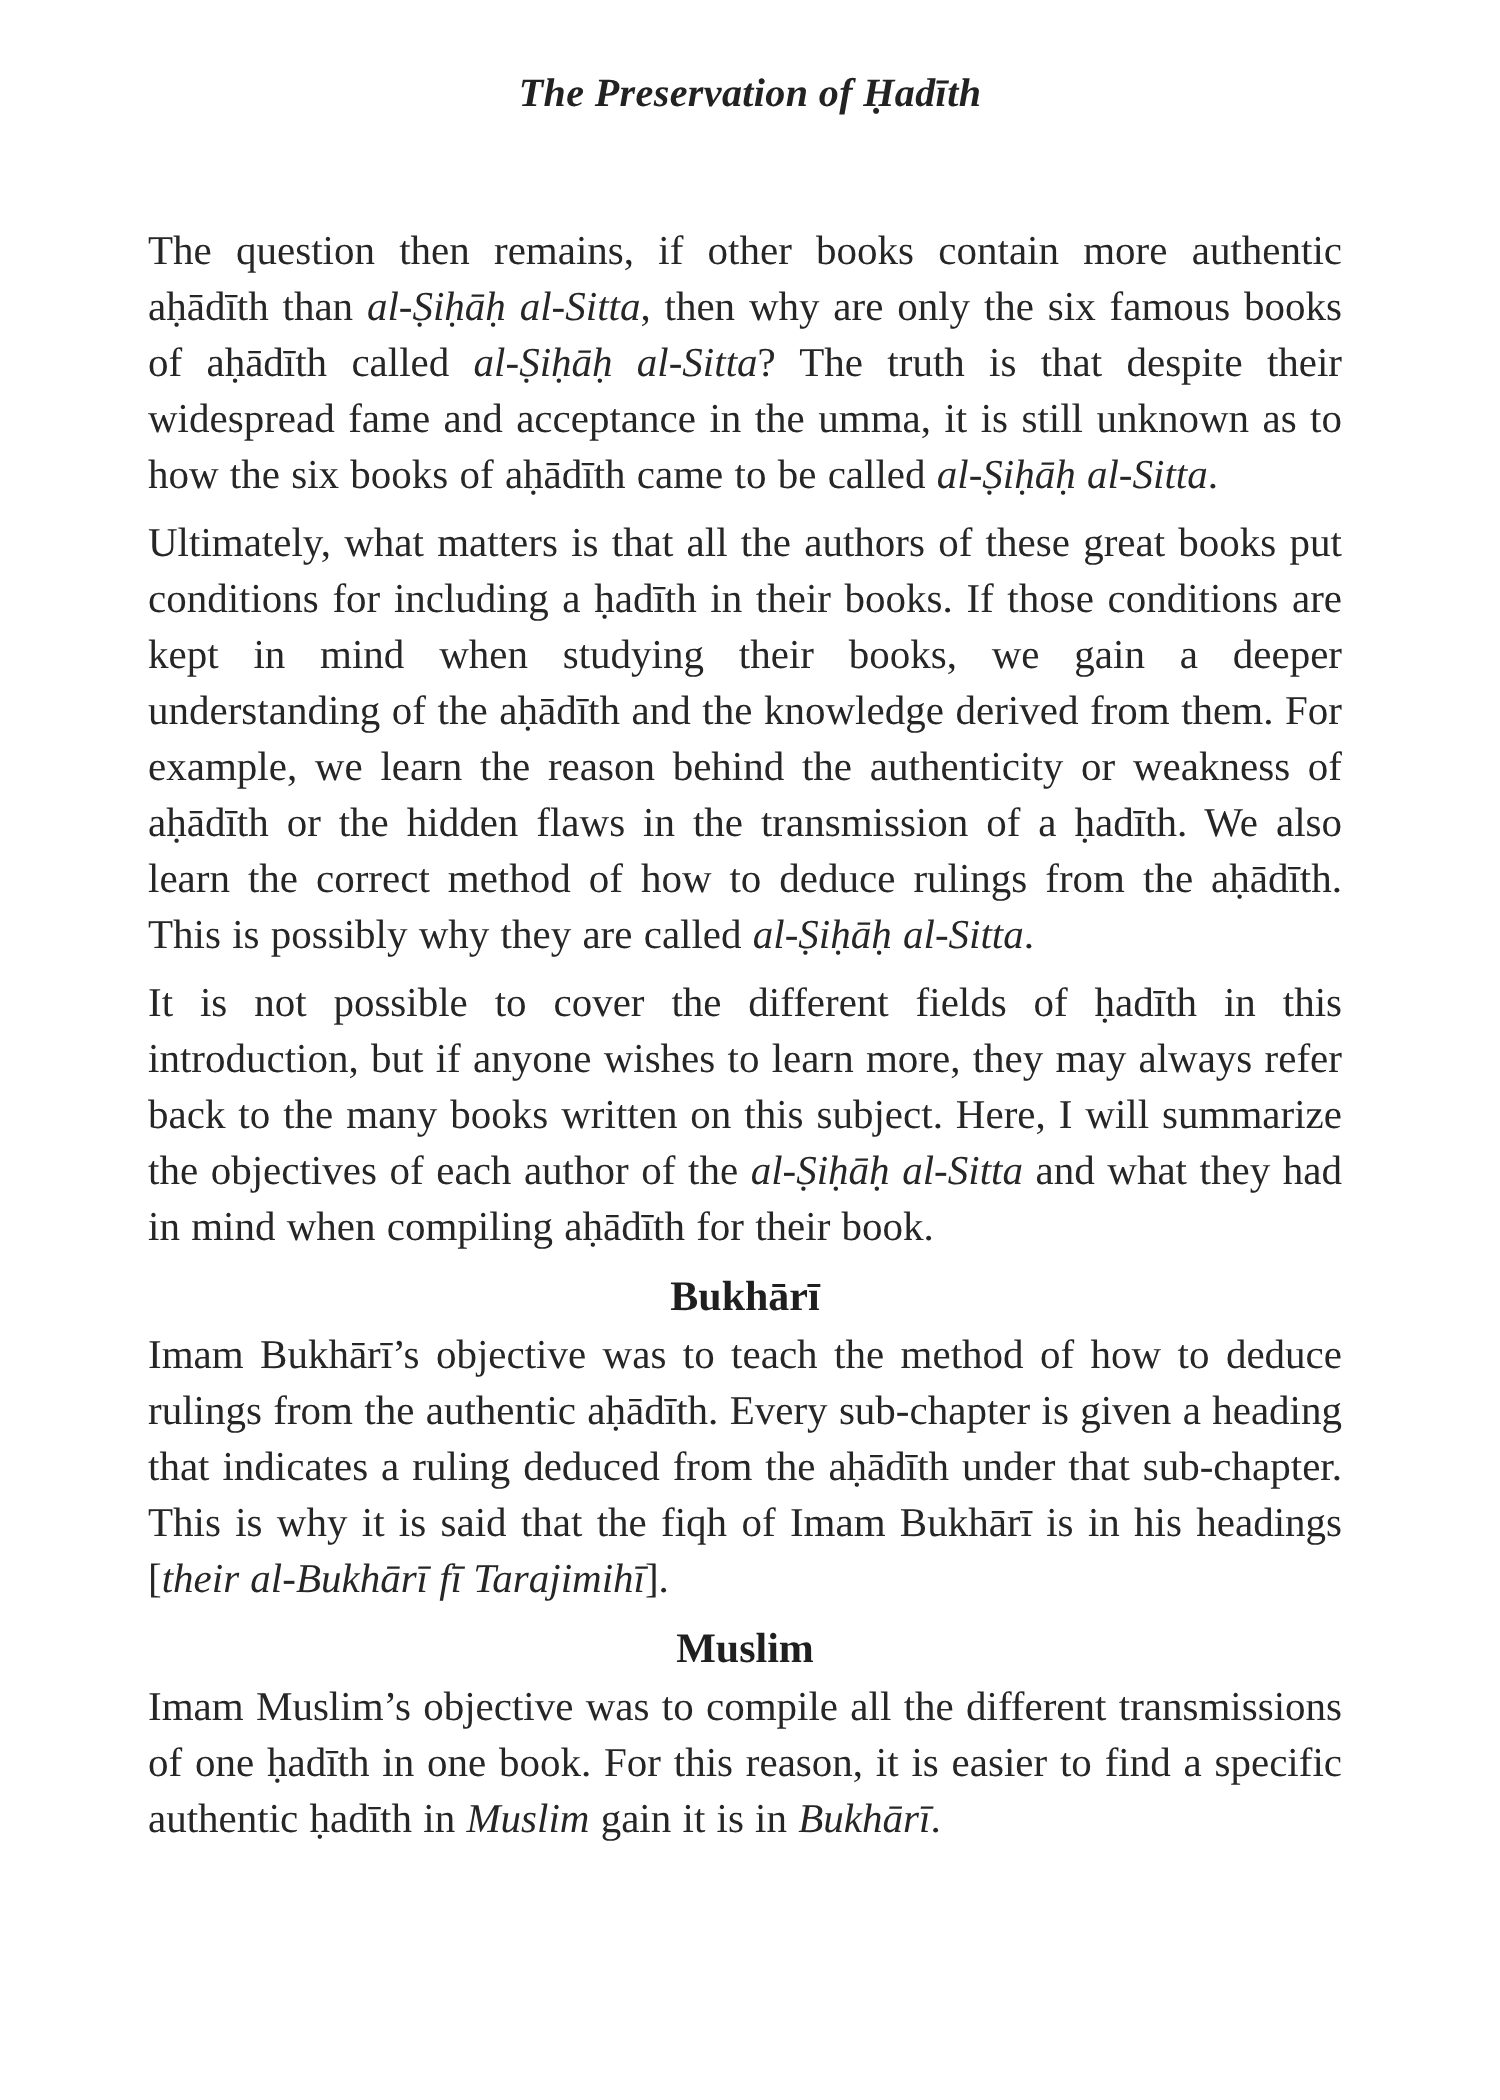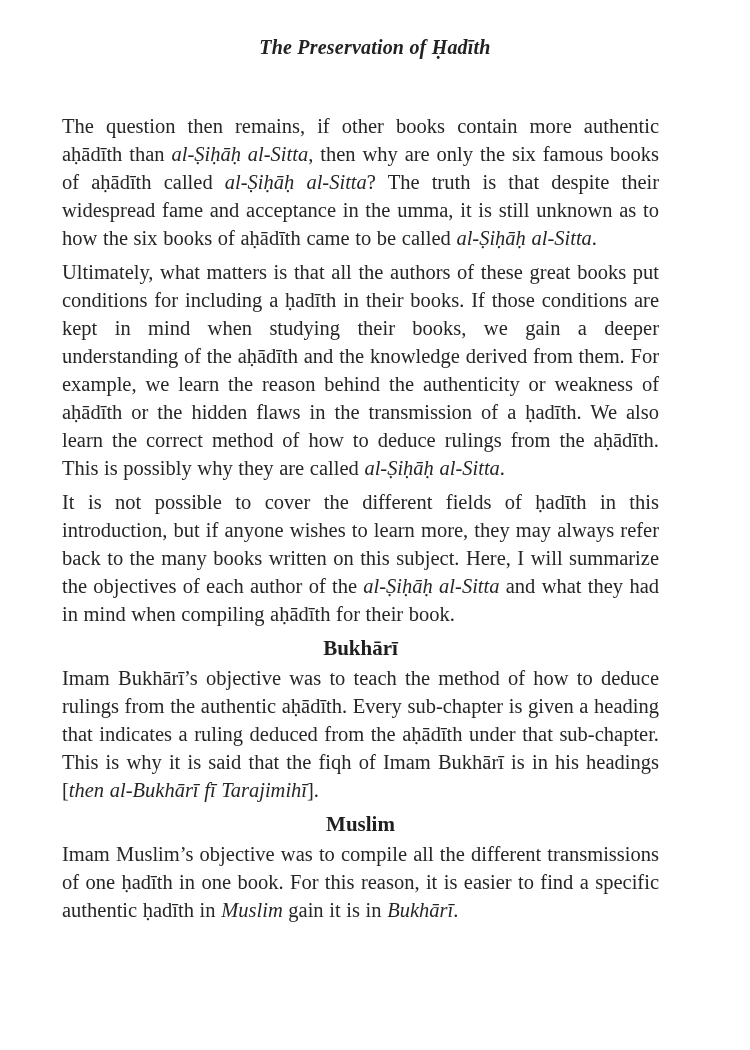--- a/index.html
+++ b/index.html
@@ -24,21 +24,21 @@
     text-align: center;
     font-style: italic;
     font-weight: 700;
     font-size: 20px;
     letter-spacing: 0.2px;
     color: #222222;
   }
   .text-column {
     position: absolute;
     top: 112px;
-    left: 62px;
+    left: 74px;
     width: 597px;
   }
   .para {
     margin: 0 0 6px 0;
     font-size: 20.5px;
     line-height: 28px;
     text-align: justify;
     text-justify: inter-word;
     word-spacing: 0.5px;
   }
@@ -73,21 +73,21 @@
   <div class="text-column">
 
     <p class="para"><span>The question then remains, if other books contain more authentic aḥādīth than </span><span class="it">al-Ṣiḥāḥ al-Sitta</span><span>, then why are only the six famous books of aḥādīth called </span><span class="it">al-Ṣiḥāḥ al-Sitta</span><span>? The truth is that despite their widespread fame and acceptance in the umma, it is still unknown as to how the six books of aḥādīth came to be called </span><span class="it">al-Ṣiḥāḥ al-Sitta</span><span>.</span></p>
 
     <p class="para"><span>Ultimately, what matters is that all the authors of these great books put conditions for including a ḥadīth in their books. If those conditions are kept in mind when studying their books, we gain a deeper understanding of the aḥādīth and the knowledge derived from them. For example, we learn the reason behind the authenticity or weakness of aḥādīth or the hidden flaws in the transmission of a ḥadīth. We also learn the correct method of how to deduce rulings from the aḥādīth. This is possibly why they are called </span><span class="it">al-Ṣiḥāḥ al-Sitta</span><span>.</span></p>
 
     <p class="para"><span>It is not possible to cover the different fields of ḥadīth in this introduction, but if anyone wishes to learn more, they may always refer back to the many books written on this subject. Here, I will summarize the objectives of each author of the </span><span class="it">al-Ṣiḥāḥ al-Sitta</span><span> and what they had in mind when compiling aḥādīth for their book.</span></p>
 
     <h2 class="section-heading">Bukhārī</h2>
 
-    <p class="para"><span>Imam Bukhārī’s objective was to teach the method of how to deduce rulings from the authentic aḥādīth. Every sub-chapter is given a heading that indicates a ruling deduced from the aḥādīth under that sub-chapter. This is why it is said that the fiqh of Imam Bukhārī is in his headings [</span><span class="it">then al-Bukhārī fī Tarajimihī</span><span>].</span></p>
+    <p class="para"><span>Imam Bukhārī’s objective was to teach the method of how to deduce rulings from the authentic aḥādīth. Every sub-chapter is given a heading that indicates a ruling deduced from the aḥādīth under that sub-chapter. This is why it is said that the fiqh of Imam Bukhārī is in his headings [</span><span class="it">their al-Bukhārī fī Tarajimihī</span><span>].</span></p>
 
     <h2 class="section-heading">Muslim</h2>
 
     <p class="para"><span>Imam Muslim’s objective was to compile all the different transmissions of one ḥadīth in one book. For this reason, it is easier to find a specific authentic ḥadīth in </span><span class="it">Muslim</span><span> gain it is in </span><span class="it">Bukhārī</span><span>.</span></p>
 
   </div>
 
 
 </div>
 

